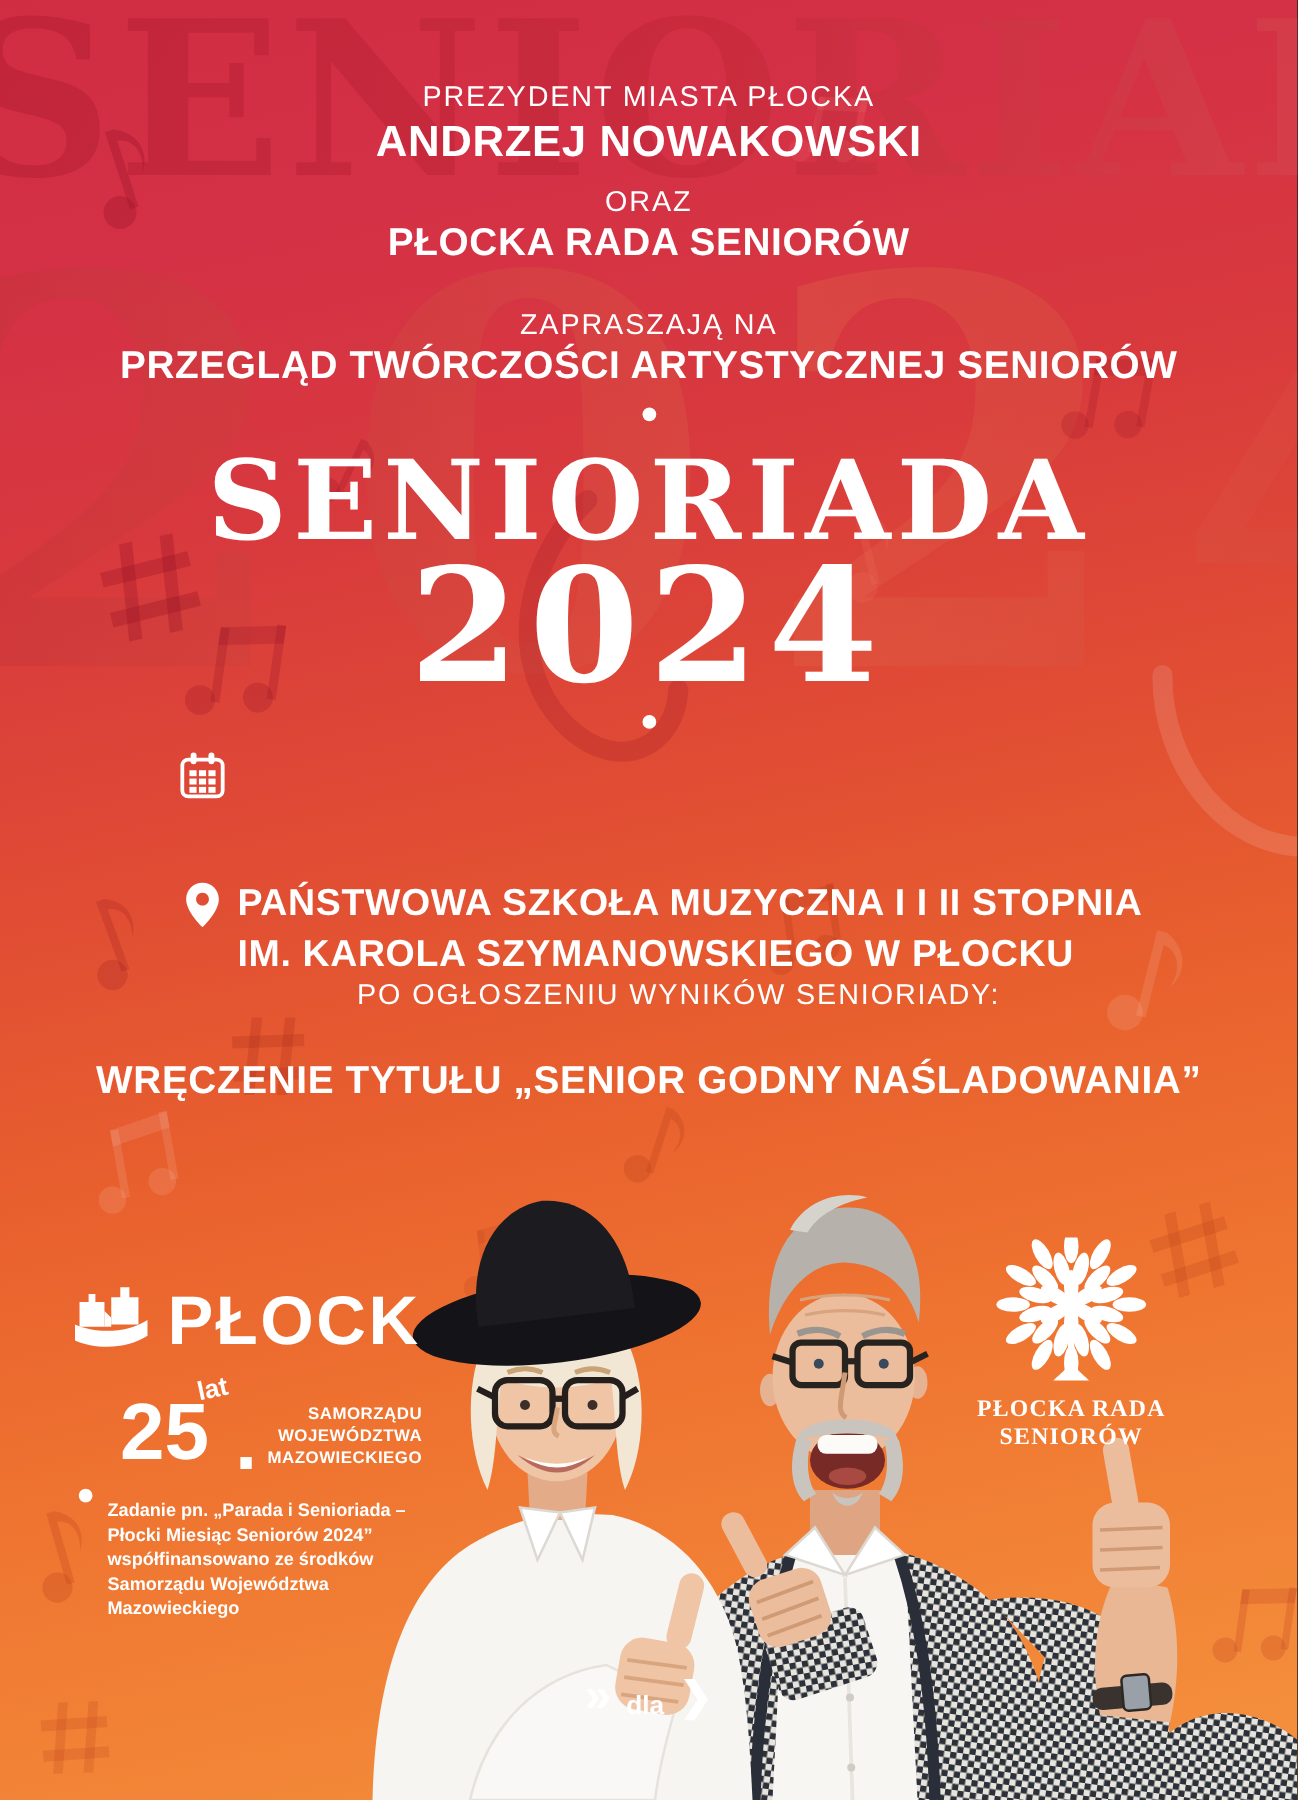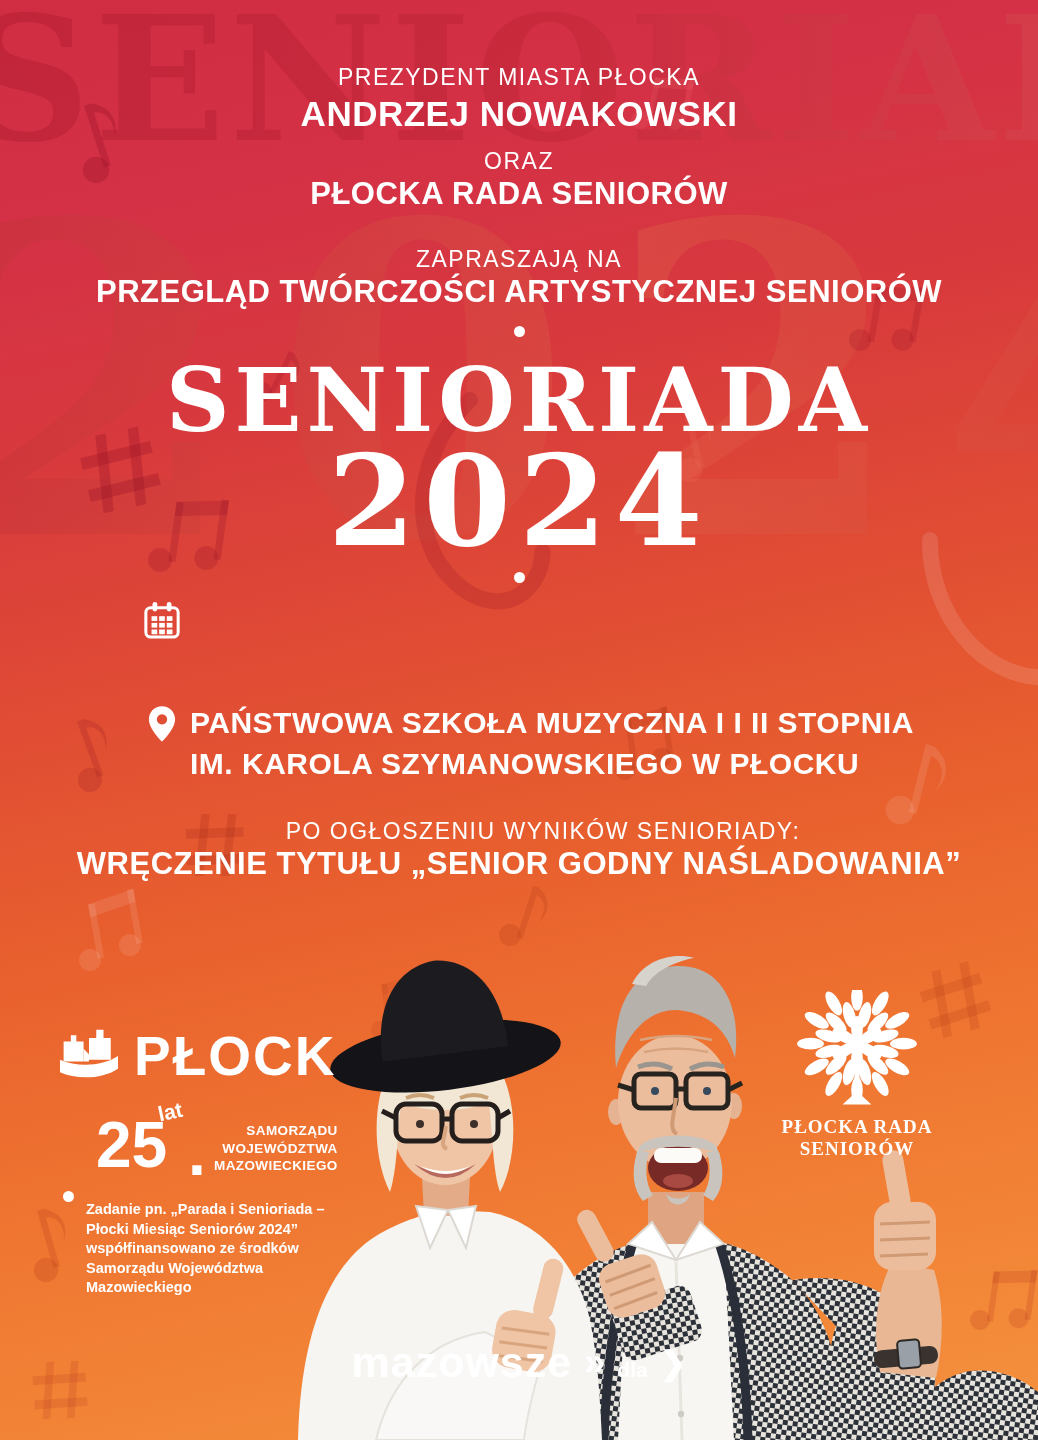--- a/index.html
+++ b/index.html
@@ -32,21 +32,21 @@
   .sep-dot{position:absolute;left:50%;width:11px;height:11px;margin-left:-5px;border-radius:50%;background:#fff;}
   .dot1{top:326px;} .dot2{top:572px;}
   .title1{top:356px;font-family:"DejaVu Serif","Liberation Serif",serif;font-weight:700;font-size:88px;letter-spacing:5px;line-height:1;}
   .title2{top:438px;font-family:"DejaVu Serif","Liberation Serif",serif;font-weight:700;font-size:126px;letter-spacing:8px;line-height:1;}
   .info-row{position:absolute;display:flex;align-items:flex-start;}
   .date-row{left:143px;top:600px;}
   .loc-row{left:148px;top:702px;}
   .info-icon{flex:0 0 auto;margin-right:14px;}
   .info-text{font-size:30px;font-weight:700;letter-spacing:.5px;line-height:1.37;}
   .sup{font-size:17px;position:relative;top:-9px;font-weight:700;}
-  .awd1{top:818px;padding-left:48px;}
+  .awd1{top:782px;padding-left:48px;}
   .awd2{top:846px;font-size:31px;}
   
   .photo{position:absolute;left:280px;top:940px;width:758px;height:500px;}
   
   .plock{position:absolute;left:56px;top:1024px;display:flex;align-items:center;gap:12px;}
   .plock-label{font-size:55px;font-weight:700;letter-spacing:2px;}
   
   .years25{position:absolute;left:96px;top:1108px;width:220px;height:80px;}
   .y-num{position:absolute;left:0;top:0;font-size:64px;font-weight:700;letter-spacing:0;}
   .y-lat{position:absolute;left:62px;top:-8px;font-size:21px;font-weight:700;transform:rotate(-12deg);}
@@ -353,19 +353,18 @@
           <use href="#leaf" transform="rotate(240) translate(0,-16)"></use>
             <use href="#leaf" transform="rotate(300) translate(0,-16)"></use>
         </g>
         <path d="M-3.5,44 C-3,18 -1.5,0 0,-14 C1.5,0 3,18 3.5,44 C9,50 13,53 16,56 L-16,56 C-13,53 -9,50 -3.5,44 Z"></path>
       </g>
     </svg>
     <div class="rada-caption">PŁOCKA RADA SENIORÓW</div>
   </div>
 
   <div class="mazowsze">
-    <span class="mz-w1">mazowsze</span>
     <span class="mz-ch">»</span>
     <span class="mz-w2">dla</span>
     <span class="mz-end">❯</span>
   </div>
 
 </div>
 
 </body></html>

